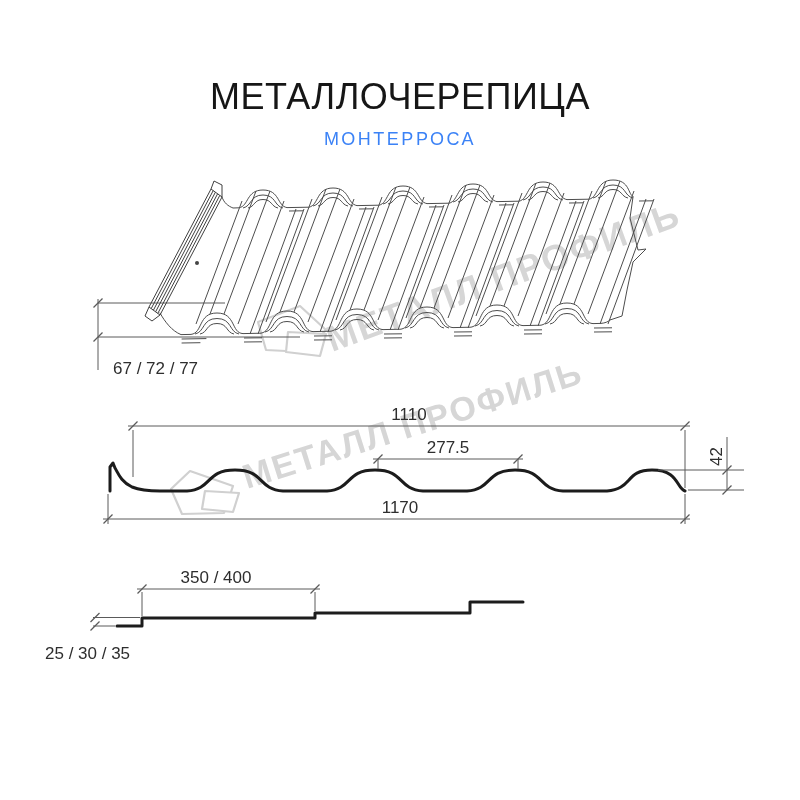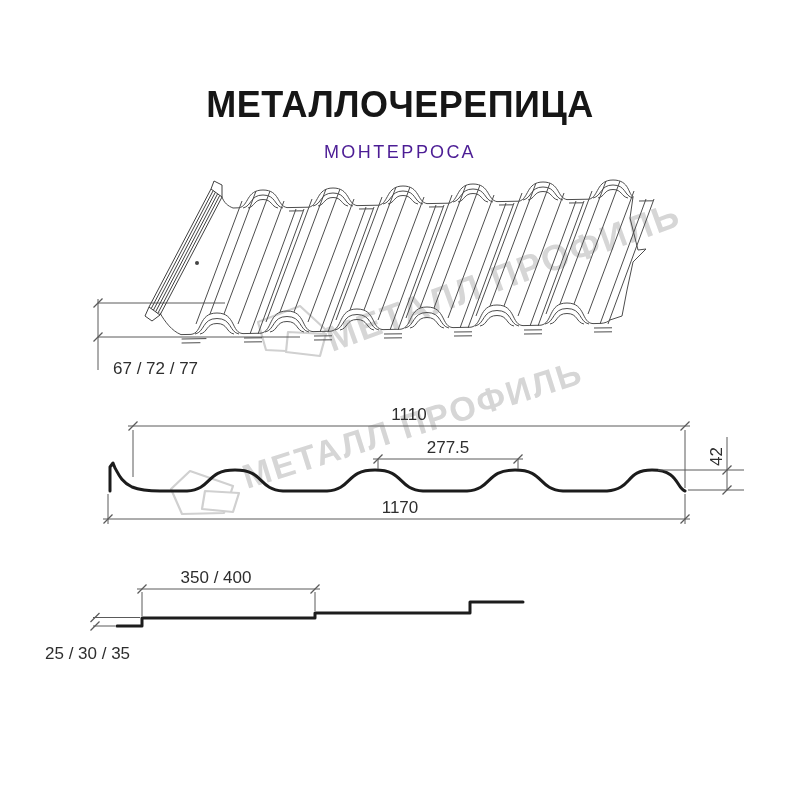--- a/index.html
+++ b/index.html
@@ -1,20 +1,20 @@
 <!DOCTYPE html>
 <html><head>
 <meta charset="utf-8">
 <style>
   html,body{margin:0;padding:0;background:#ffffff;}
   .page{position:relative;width:800px;height:800px;background:#fff;overflow:hidden;
         font-family:"Liberation Sans",sans-serif;}
   .hdr{position:absolute;top:68px;left:0;width:800px;text-align:center;}
-  .hdr h1{margin:16px;font-size:36px;font-weight:bold;letter-spacing:.5px;color:#161616;}
-  .hdr .sub{margin-top:11px;font-size:18px;letter-spacing:2.5px;color:#4c1d95;}
+  .hdr h1{margin:8px;font-size:36px;font-weight:normal;letter-spacing:.5px;color:#161616;}
+  .hdr .sub{margin-top:11px;font-size:18px;letter-spacing:2.5px;color:#3b82f6;}
   svg{position:absolute;left:0;top:0;}
   svg text{font-family:"Liberation Sans",sans-serif;}
   .dimtxt{font-size:17px;fill:#2e2e2e;}
   .wmtxt{font-weight:bold;fill:#d6d6d6;}
   .thin{stroke:#5a5a5a;stroke-width:1;fill:none;}
   .art{stroke:#4d4d4d;stroke-width:1;fill:none;stroke-linecap:round;}
   .bold{stroke:#1c1c1c;stroke-width:3;fill:none;stroke-linecap:round;stroke-linejoin:round;}
   .wm{stroke:#d0d0d0;stroke-width:2.2;fill:#ffffff;stroke-linejoin:round;}
 </style>
 </head>

